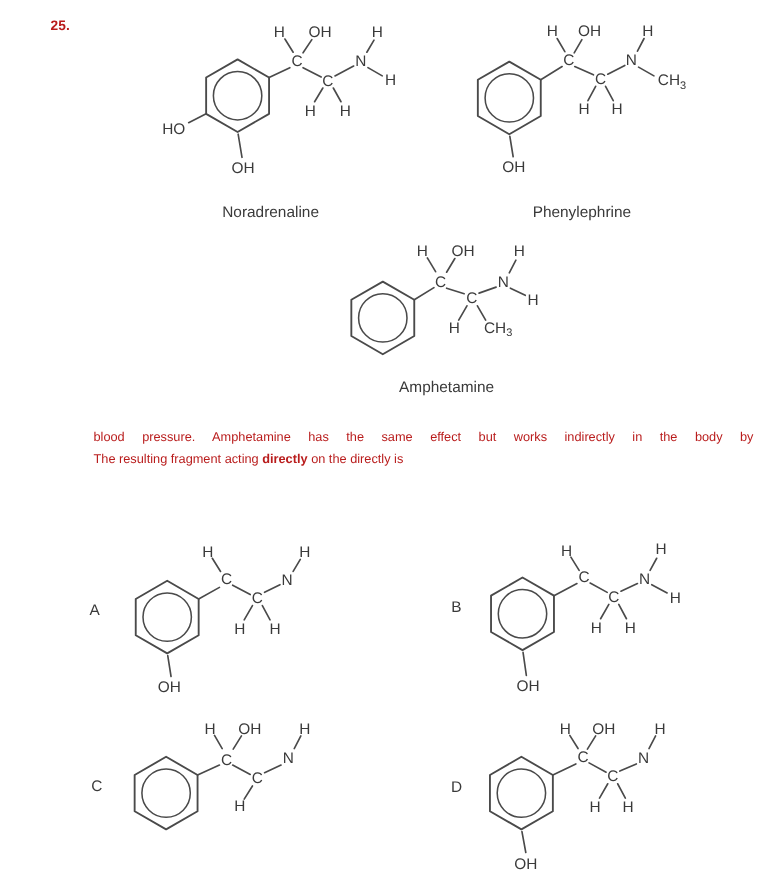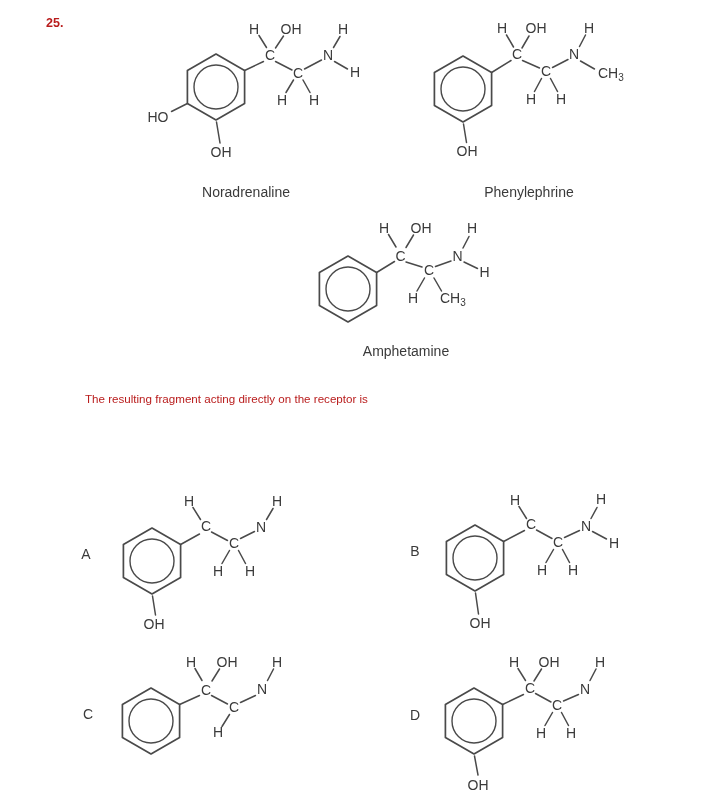--- a/index.html
+++ b/index.html
@@ -4,21 +4,21 @@
 <style>
   html,body{margin:0;padding:0;background:#ffffff;}
   .page{position:relative;width:709px;height:803px;background:#fff;overflow:hidden;
         font-family:"Liberation Sans",sans-serif;}
   .qnum{position:absolute;left:18px;top:16px;font-size:12.5px;font-weight:bold;}
   #mol-svg{position:absolute;left:0;top:0;}
   #mol-svg text{font-family:"Liberation Sans",sans-serif;font-size:14px;}
   .intro{position:absolute;left:57px;top:388px;width:600px;font-size:11.6px;line-height:19.4px;}
   .jline{text-align:justify;text-align-last:justify;}
   .prompt{margin-top:1px;}
-  .prompt b{font-weight:normal;}
+  .prompt b{font-weight:bold;}
 </style>
 </head>
 <body>
 
 <div class="page" style="color: #b91c1c; background: rgb(255, 255, 255); margin-left: 28px;">
   <div class="qnum">25.</div>
 
   <svg id="mol-svg" width="709" height="803" viewBox="0 0 709 803">
       <g>
         <polygon points="216.6,70.5 188.0,54.0 159.4,70.5 159.4,103.5 188.0,120.0 216.6,103.5" fill="none" stroke="#4a4a4a" stroke-width="1.7" stroke-linejoin="round"></polygon>
@@ -177,15 +177,16 @@
         <text x="557" y="694" fill="#3a3a3a" text-anchor="middle">N</text>
         <text x="572" y="667" fill="#3a3a3a" text-anchor="middle">H</text>
         <text x="513" y="738" fill="#3a3a3a" text-anchor="middle">H</text>
         <text x="543" y="738" fill="#3a3a3a" text-anchor="middle">H</text>
         <text x="450" y="790" fill="#3a3a3a" text-anchor="middle">OH</text>
         <text x="387" y="720" text-anchor="middle" fill="#3a3a3a">D</text>
       </g>
     </svg>
 
   <div class="intro">
-    <div class="prompt"><span>The resulting fragment acting </span><b>directly</b><span> on the receptor is</span></div>
+    <div class="jline">blood pressure. Amphetamine has the same effect but works indirectly in the body by</div>
+    <div class="prompt"><span>The resulting fragment acting </span><b>directly</b><span> on the directly is</span></div>
   </div>
 </div>
 
 </body></html>

